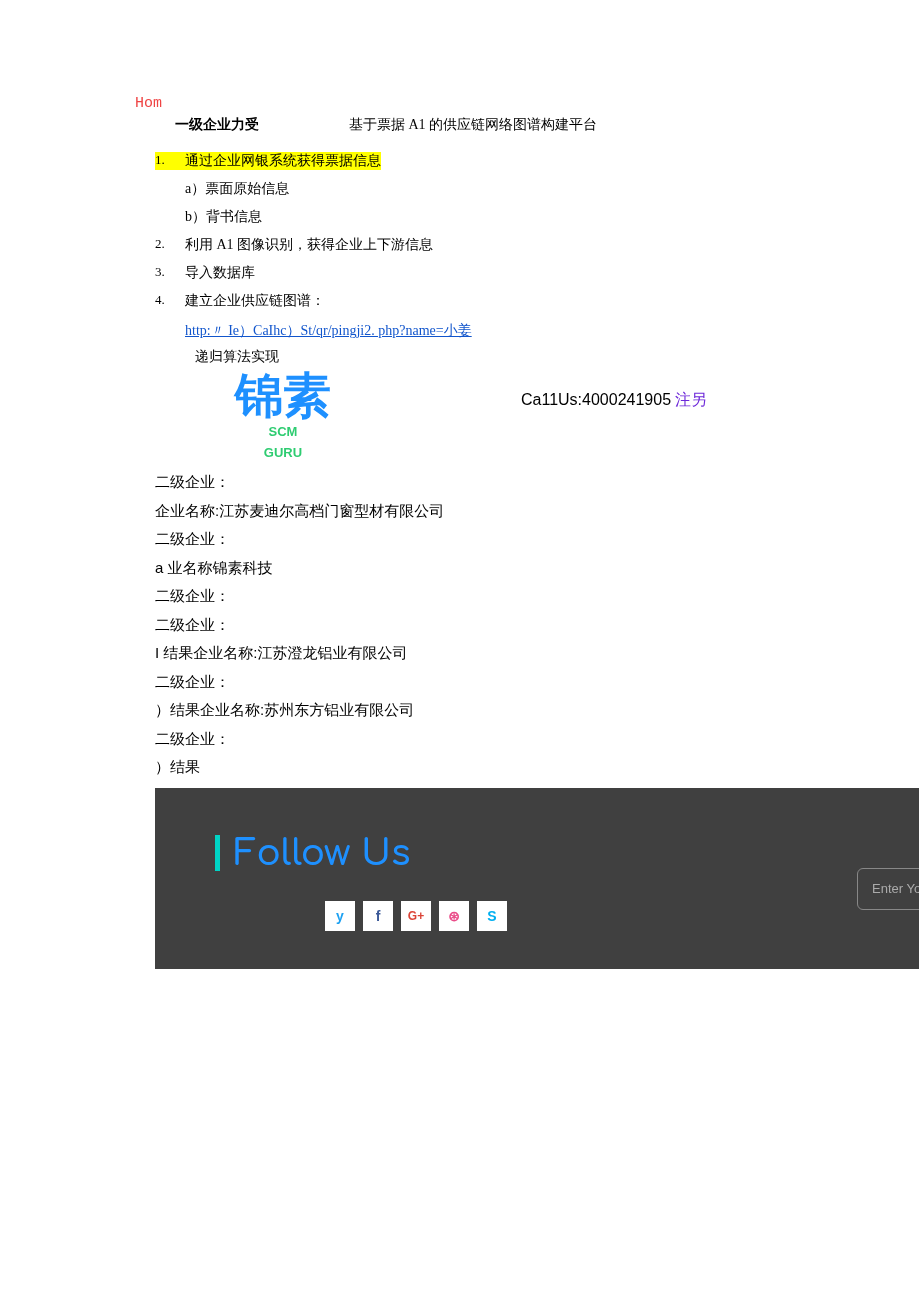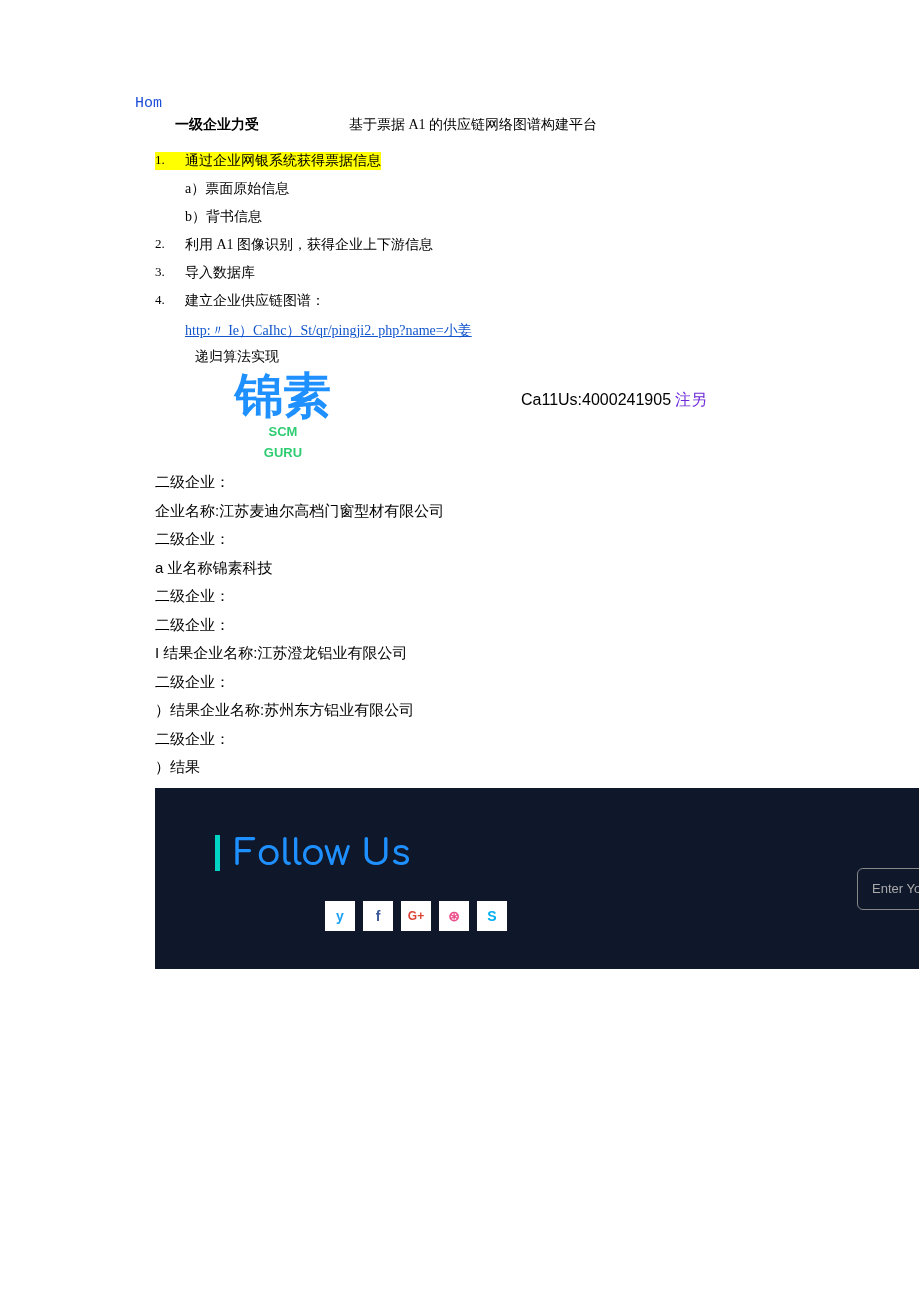--- a/index.html
+++ b/index.html
@@ -6,21 +6,21 @@
   body {
     width: 920px;
     background: #fff;
     font-family: "SimSun", serif;
     font-size: 14px;
     color: #000;
     padding-top: 95px;
   }
   .content { padding-left: 155px; padding-right: 0; }
   .hom-link {
-    color: #1d4ed8;
+    color: #ef4444;
     font-family: "Courier New", monospace;
     font-size: 15px;
     margin-left: -20px;
   }
   .header-row {
     display: flex;
     align-items: baseline;
     margin-top: 4px;
     margin-bottom: 18px;
   }
@@ -111,21 +111,21 @@
   .results {
     margin-top: 6px;
     font-family: "Microsoft YaHei", sans-serif;
     font-size: 15px;
     line-height: 1.9;
   }
   .footer {
     margin-top: 6px;
     width: 764px;
     height: 181px;
-    background: #0f172a;
+    background: #404040;
     position: relative;
     padding-left: 60px;
     padding-top: 45px;
   }
   .follow-block {
     display: flex;
     align-items: center;
     gap: 14px;
   }
   .follow-bar {

